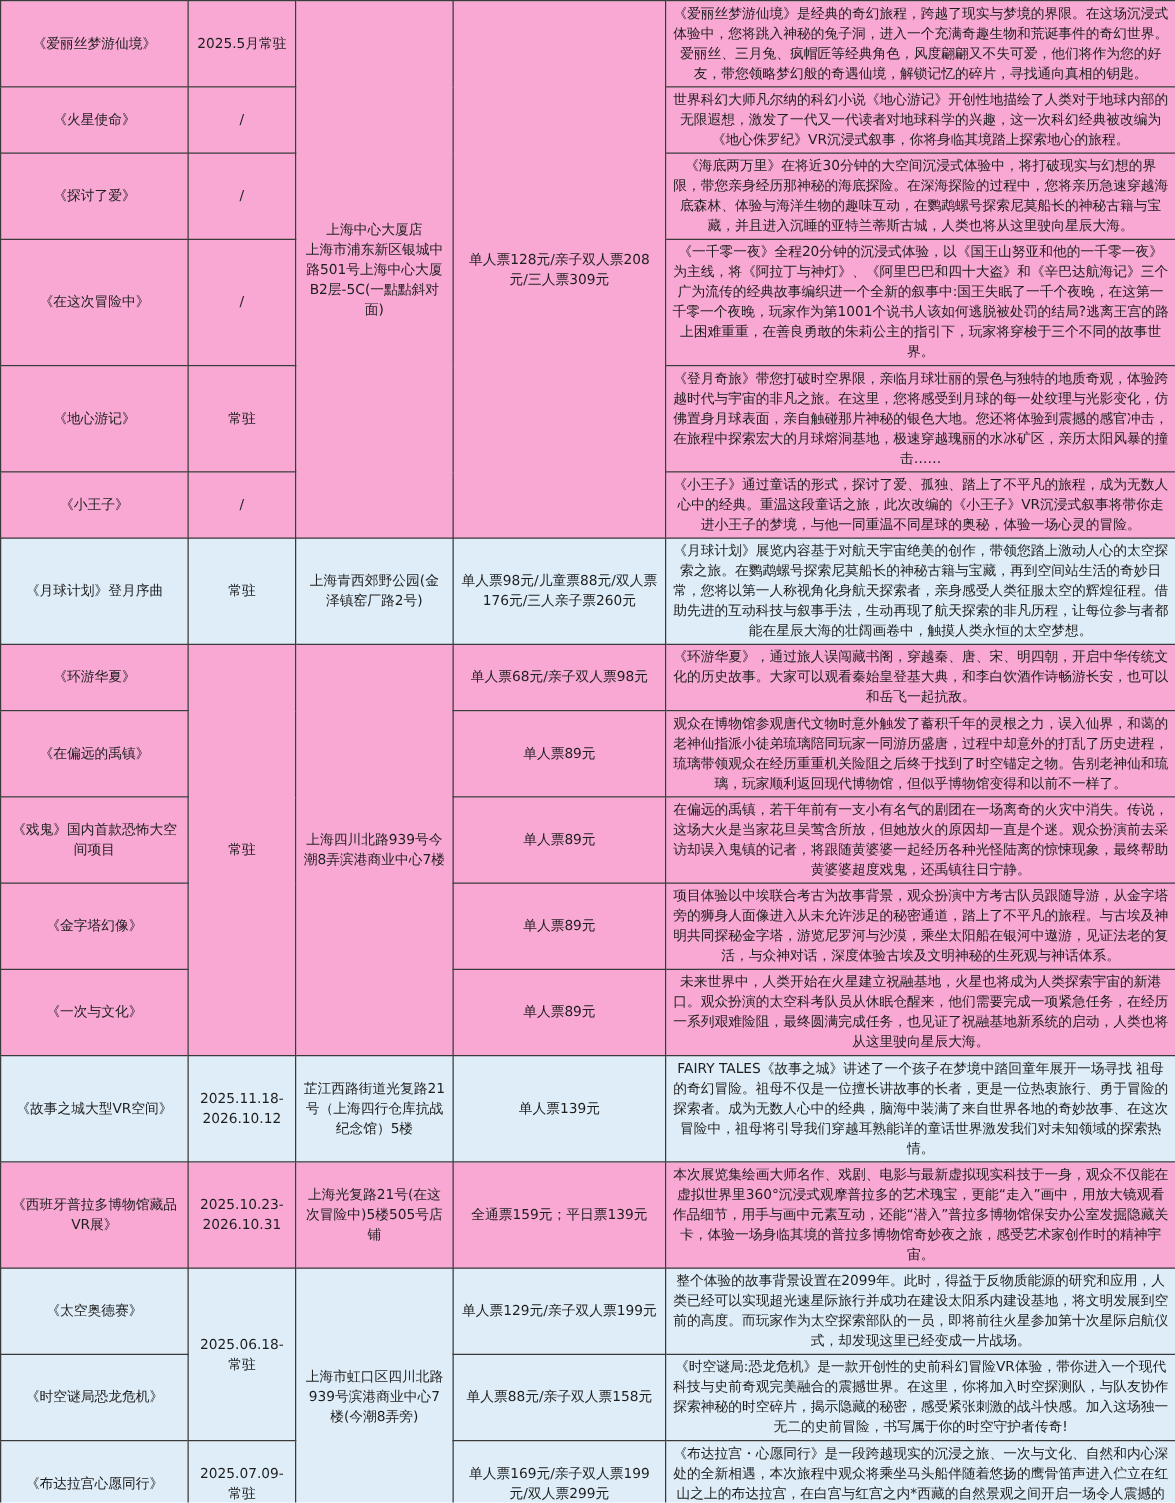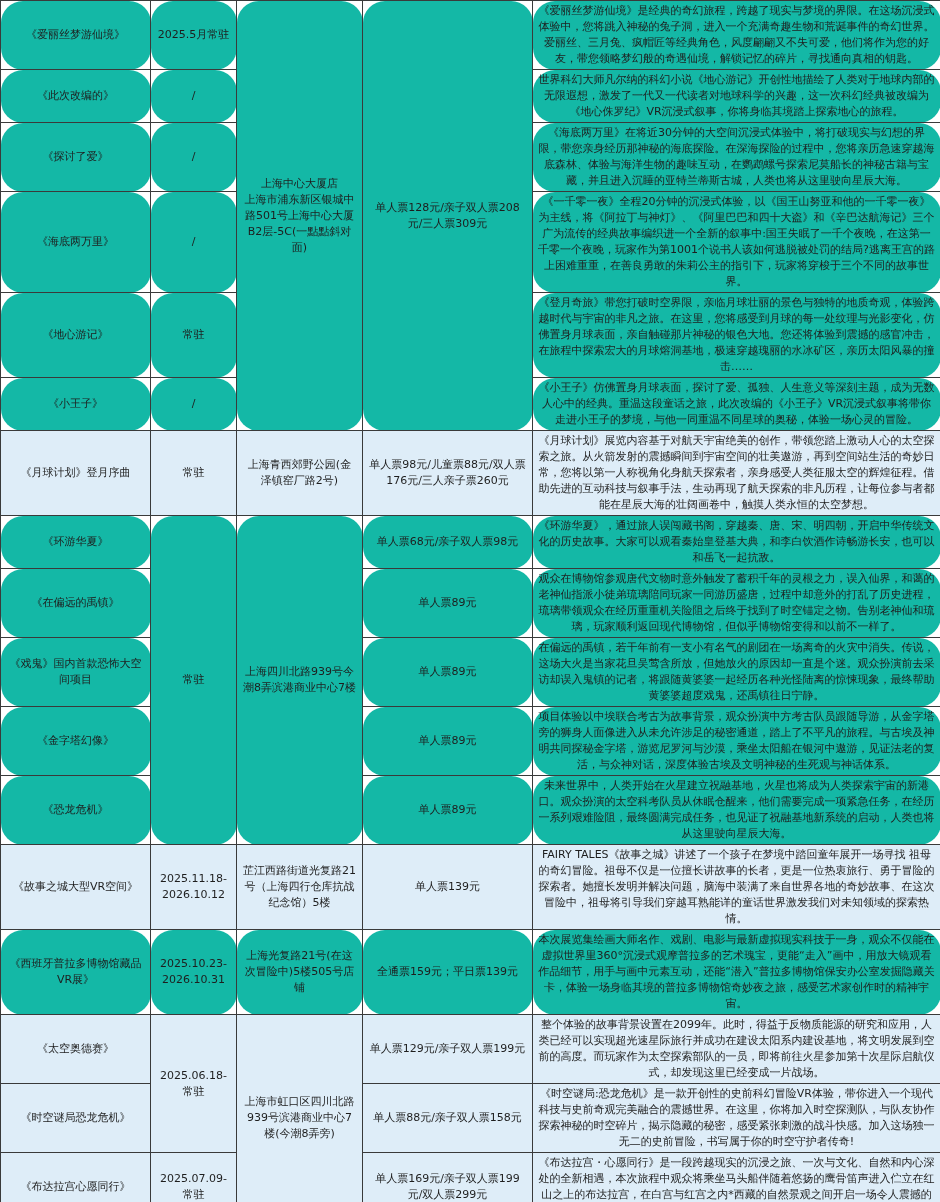--- a/index.html
+++ b/index.html
@@ -17,21 +17,21 @@
     font-size: 11px;
     line-height: 16px;
     word-break: break-all;
   }
   table.vr-table td.desc {
     font-size: 11px;
     line-height: 16px;
     padding: 2px 5px;
   }
   tr.blue td { background: #deedf8; }
-  tr.white td { background: #14b8a6; border-radius: 22px; }
+  tr.white td { background: #f9a8d4; }
 </style>
 </head>
 <body>
 
 <table class="vr-table">
   <colgroup>
     <col style="width:150px">
     <col style="width:86px">
     <col style="width:126px">
     <col style="width:170px">
@@ -41,51 +41,51 @@
 
     <tr class="white" style="height:59px">
       <td>《爱丽丝梦游仙境》</td>
       <td>2025.5月常驻</td>
       <td rowspan="6" style="white-space:pre-line">上海中心大厦店
 上海市浦东新区银城中路501号上海中心大厦B2层-5C(一點點斜对面)</td>
       <td rowspan="6">单人票128元/亲子双人票208元/三人票309元</td>
       <td class="desc">《爱丽丝梦游仙境》是经典的奇幻旅程，跨越了现实与梦境的界限。在这场沉浸式体验中，您将跳入神秘的兔子洞，进入一个充满奇趣生物和荒诞事件的奇幻世界。爱丽丝、三月兔、疯帽匠等经典角色，风度翩翩又不失可爱，他们将作为您的好友，带您领略梦幻般的奇遇仙境，解锁记忆的碎片，寻找通向真相的钥匙。</td>
     </tr>
     <tr class="white" style="height:48px">
-      <td>《此次改编的》</td>
+      <td>《火星使命》</td>
       <td>/</td>
       <td class="desc">世界科幻大师凡尔纳的科幻小说《地心游记》开创性地描绘了人类对于地球内部的无限遐想，激发了一代又一代读者对地球科学的兴趣，这一次科幻经典被改编为《地心侏罗纪》VR沉浸式叙事，你将身临其境踏上探索地心的旅程。</td>
     </tr>
     <tr class="white" style="height:63px">
       <td>《探讨了爱》</td>
       <td>/</td>
       <td class="desc">《海底两万里》在将近30分钟的大空间沉浸式体验中，将打破现实与幻想的界限，带您亲身经历那神秘的海底探险。在深海探险的过程中，您将亲历急速穿越海底森林、体验与海洋生物的趣味互动，在鹦鹉螺号探索尼莫船长的神秘古籍与宝藏，并且进入沉睡的亚特兰蒂斯古城，人类也将从这里驶向星辰大海。</td>
     </tr>
     <tr class="white" style="height:78px">
-      <td>《海底两万里》</td>
+      <td>《在这次冒险中》</td>
       <td>/</td>
       <td class="desc">《一千零一夜》全程20分钟的沉浸式体验，以《国王山努亚和他的一千零一夜》为主线，将《阿拉丁与神灯》、《阿里巴巴和四十大盗》和《辛巴达航海记》三个广为流传的经典故事编织进一个全新的叙事中:国王失眠了一千个夜晚，在这第一千零一个夜晚，玩家作为第1001个说书人该如何逃脱被处罚的结局?逃离王宫的路上困难重重，在善良勇敢的朱莉公主的指引下，玩家将穿梭于三个不同的故事世界。</td>
     </tr>
     <tr class="white" style="height:80px">
       <td>《地心游记》</td>
       <td>常驻</td>
       <td class="desc">《登月奇旅》带您打破时空界限，亲临月球壮丽的景色与独特的地质奇观，体验跨越时代与宇宙的非凡之旅。在这里，您将感受到月球的每一处纹理与光影变化，仿佛置身月球表面，亲自触碰那片神秘的银色大地。您还将体验到震撼的感官冲击，在旅程中探索宏大的月球熔洞基地，极速穿越瑰丽的水冰矿区，亲历太阳风暴的撞击……</td>
     </tr>
     <tr class="white" style="height:47px">
       <td>《小王子》</td>
       <td>/</td>
-      <td class="desc">《小王子》仿佛置身月球表面，探讨了爱、孤独、人生意义等深刻主题，成为无数人心中的经典。重温这段童话之旅，此次改编的《小王子》VR沉浸式叙事将带你走进小王子的梦境，与他一同重温不同星球的奥秘，体验一场心灵的冒险。</td>
+      <td class="desc">《小王子》通过童话的形式，探讨了爱、孤独、踏上了不平凡的旅程，成为无数人心中的经典。重温这段童话之旅，此次改编的《小王子》VR沉浸式叙事将带你走进小王子的梦境，与他一同重温不同星球的奥秘，体验一场心灵的冒险。</td>
     </tr>
 
     <tr class="blue" style="height:80px">
       <td>《月球计划》登月序曲</td>
       <td>常驻</td>
       <td>上海青西郊野公园(金泽镇窑厂路2号)</td>
       <td>单人票98元/儿童票88元/双人票176元/三人亲子票260元</td>
-      <td class="desc">《月球计划》展览内容基于对航天宇宙绝美的创作，带领您踏上激动人心的太空探索之旅。从火箭发射的震撼瞬间到宇宙空间的壮美遨游，再到空间站生活的奇妙日常，您将以第一人称视角化身航天探索者，亲身感受人类征服太空的辉煌征程。借助先进的互动科技与叙事手法，生动再现了航天探索的非凡历程，让每位参与者都能在星辰大海的壮阔画卷中，触摸人类永恒的太空梦想。</td>
+      <td class="desc">《月球计划》展览内容基于对航天宇宙绝美的创作，带领您踏上激动人心的太空探索之旅。在鹦鹉螺号探索尼莫船长的神秘古籍与宝藏，再到空间站生活的奇妙日常，您将以第一人称视角化身航天探索者，亲身感受人类征服太空的辉煌征程。借助先进的互动科技与叙事手法，生动再现了航天探索的非凡历程，让每位参与者都能在星辰大海的壮阔画卷中，触摸人类永恒的太空梦想。</td>
     </tr>
 
     <tr class="white" style="height:31px">
       <td>《环游华夏》</td>
       <td rowspan="5">常驻</td>
       <td rowspan="5">上海四川北路939号今潮8弄滨港商业中心7楼</td>
       <td>单人票68元/亲子双人票98元</td>
       <td class="desc">《环游华夏》，通过旅人误闯藏书阁，穿越秦、唐、宋、明四朝，开启中华传统文化的历史故事。大家可以观看秦始皇登基大典，和李白饮酒作诗畅游长安，也可以和岳飞一起抗敌。</td>
     </tr>
     <tr class="white" style="height:62px">
@@ -97,31 +97,31 @@
       <td>《戏鬼》国内首款恐怖大空间项目</td>
       <td>单人票89元</td>
       <td class="desc">在偏远的禹镇，若干年前有一支小有名气的剧团在一场离奇的火灾中消失。传说，这场大火是当家花旦吴莺含所放，但她放火的原因却一直是个迷。观众扮演前去采访却误入鬼镇的记者，将跟随黄婆婆一起经历各种光怪陆离的惊悚现象，最终帮助黄婆婆超度戏鬼，还禹镇往日宁静。</td>
     </tr>
     <tr class="white" style="height:62px">
       <td>《金字塔幻像》</td>
       <td>单人票89元</td>
       <td class="desc">项目体验以中埃联合考古为故事背景，观众扮演中方考古队员跟随导游，从金字塔旁的狮身人面像进入从未允许涉足的秘密通道，踏上了不平凡的旅程。与古埃及神明共同探秘金字塔，游览尼罗河与沙漠，乘坐太阳船在银河中遨游，见证法老的复活，与众神对话，深度体验古埃及文明神秘的生死观与神话体系。</td>
     </tr>
     <tr class="white" style="height:47px">
-      <td>《恐龙危机》</td>
+      <td>《一次与文化》</td>
       <td>单人票89元</td>
       <td class="desc">未来世界中，人类开始在火星建立祝融基地，火星也将成为人类探索宇宙的新港口。观众扮演的太空科考队员从休眠仓醒来，他们需要完成一项紧急任务，在经历一系列艰难险阻，最终圆满完成任务，也见证了祝融基地新系统的启动，人类也将从这里驶向星辰大海。</td>
     </tr>
 
     <tr class="blue" style="height:65px">
       <td>《故事之城大型VR空间》</td>
       <td>2025.11.18-2026.10.12</td>
       <td>芷江西路街道光复路21号（上海四行仓库抗战纪念馆）5楼</td>
       <td>单人票139元</td>
-      <td class="desc">FAIRY TALES《故事之城》讲述了一个孩子在梦境中踏回童年展开一场寻找 祖母的奇幻冒险。祖母不仅是一位擅长讲故事的长者，更是一位热衷旅行、勇于冒险的探索者。她擅长发明并解决问题，脑海中装满了来自世界各地的奇妙故事、在这次冒险中，祖母将引导我们穿越耳熟能详的童话世界激发我们对未知领域的探索热情。</td>
+      <td class="desc">FAIRY TALES《故事之城》讲述了一个孩子在梦境中踏回童年展开一场寻找 祖母的奇幻冒险。祖母不仅是一位擅长讲故事的长者，更是一位热衷旅行、勇于冒险的探索者。成为无数人心中的经典，脑海中装满了来自世界各地的奇妙故事、在这次冒险中，祖母将引导我们穿越耳熟能详的童话世界激发我们对未知领域的探索热情。</td>
     </tr>
 
     <tr class="white" style="height:62px">
       <td>《西班牙普拉多博物馆藏品VR展》</td>
       <td>2025.10.23-2026.10.31</td>
       <td>上海光复路21号(在这次冒险中)5楼505号店铺</td>
       <td>全通票159元；平日票139元</td>
       <td class="desc">本次展览集绘画大师名作、戏剧、电影与最新虚拟现实科技于一身，观众不仅能在虚拟世界里360°沉浸式观摩普拉多的艺术瑰宝，更能“走入”画中，用放大镜观看作品细节，用手与画中元素互动，还能“潜入”普拉多博物馆保安办公室发掘隐藏关卡，体验一场身临其境的普拉多博物馆奇妙夜之旅，感受艺术家创作时的精神宇宙。</td>
     </tr>
 

